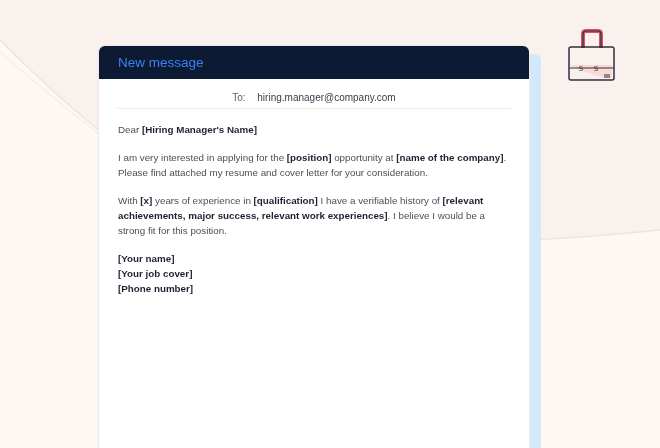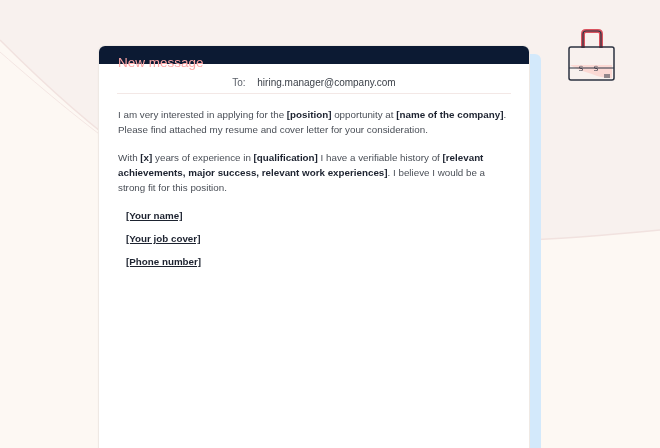--- a/index.html
+++ b/index.html
@@ -14,39 +14,39 @@
     .blue-strip {
       position: absolute; left: 520px; top: 54px; width: 21px; height: 400px;
       background: #d3e9fb; border-radius: 6px 6px 0 0;
     }
     .card {
       position: absolute; left: 99px; top: 46px; width: 430px; height: 410px;
       background: #ffffff; border-radius: 6px 6px 0 0;
       box-shadow: 0 0 0 1px #efe9e4, -1px 0 2px rgba(0,0,0,0.04);
     }
     .card-header {
-      height: 18px; background: #0c1a33; border-radius: 6px 6px 0 0;
-      color: #fca5a5; font-size: 13.5px; line-height: 34px; padding-left: 19px;
+      height: 33px; background: #0c1a33; border-radius: 6px 6px 0 0;
+      color: #3b82f6; font-size: 13.5px; line-height: 34px; padding-left: 19px;
     }
     .fields { padding: 0 18px; }
     .field-row {
       display: flex; align-items: center; height: 21px;
       border-bottom: 1px solid #f3e8e6; font-size: 10px; color: #3c4149;
     }
     .field-row.first { margin-top: 8px; justify-content: center; }
     .field-label { color: #5b6069; }
     .to-label { width: 25px; }
     .subject-label { width: 49px; }
     .field-value { color: #3c4149; }
     .body-text {
       padding: 13px 18px 0 19px; font-size: 9.8px; line-height: 15px; color: #4a4f57;
     }
     .body-text p { margin: 0 0 13px 0; }
     .b { font-weight: bold; color: #1d2330; }
-    .sig { margin: 8px; font-weight: bold; color: #1d2330; line-height: 15px; text-decoration: underline; }
+    .sig { margin: 0; font-weight: bold; color: #1d2330; line-height: 15px; }
     .briefcase { position: absolute; left: 566px; top: 14px; width: 50px; height: 68px; }
   </style>
 </head>
 <body>
 
 <svg class="bg-top" viewBox="0 0 660 448">
   <path d="M0,0 L660,0 L660,230 C560,240 420,250 300,230 C180,210 80,120 0,40 Z" fill="#f8f1ee"></path>
   <path d="M0,40 C80,120 180,210 300,230 C420,250 560,240 660,230" fill="none" stroke="#f1e2df" stroke-width="1.5"></path>
   <path d="M0,52 C90,130 190,215 300,232" fill="none" stroke="#f4e6e3" stroke-width="1"></path>
 </svg>
@@ -55,20 +55,21 @@
 
 <div class="card">
   <div class="card-header">New message</div>
   <div class="fields">
     <div class="field-row first">
       <span class="field-label to-label">To:</span>
       <span class="field-value">hiring.manager@company.com</span>
     </div>
   </div>
   <div class="body-text">
+    <p><span>Dear </span><span class="b">[Hiring Manager's Name]</span></p>
     <p><span>I am very interested in applying for the </span><span class="b">[position]</span><span> opportunity at </span><span class="b">[name of the company]</span><span>. Please find attached my resume and cover letter for your consideration.</span></p>
     <p><span>With </span><span class="b">[x]</span><span> years of experience in </span><span class="b">[qualification]</span><span> I have a verifiable history of </span><span class="b">[relevant achievements, major success, relevant work experiences]</span><span>. I believe I would be a strong fit for this position.</span></p>
     <div class="sig">[Your name]</div>
     <div class="sig">[Your job cover]</div>
     <div class="sig">[Phone number]</div>
   </div>
 </div>
 
 <svg class="briefcase" viewBox="0 0 50 68">
   <path d="M17,34 L17,20 Q17,17 20,17 L32,17 Q35,17 35,20 L35,34" fill="none" stroke="#d9535f" stroke-width="4"></path>

